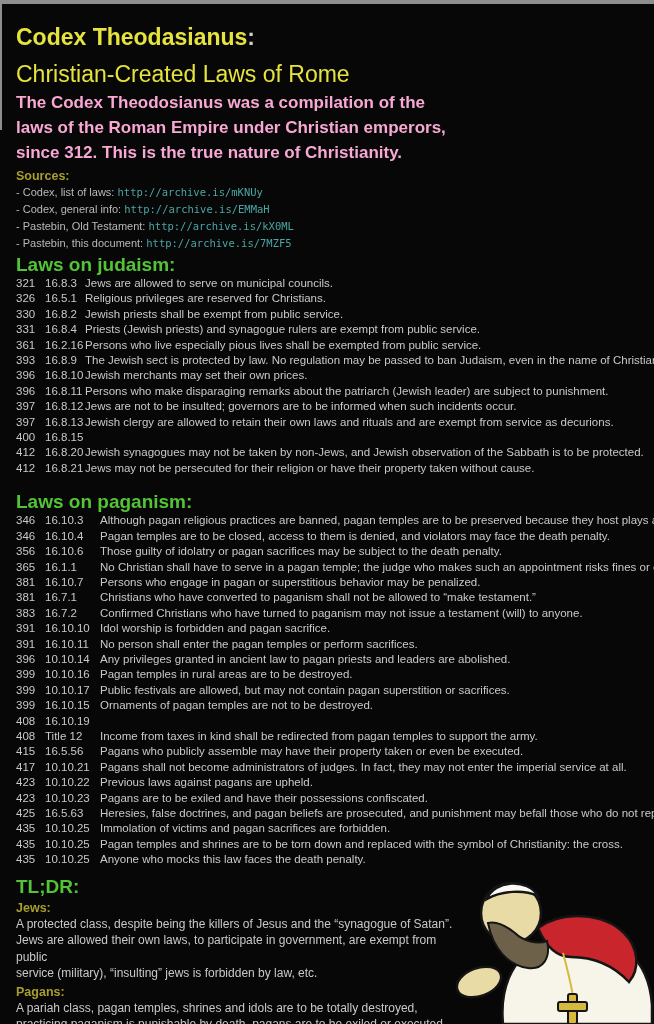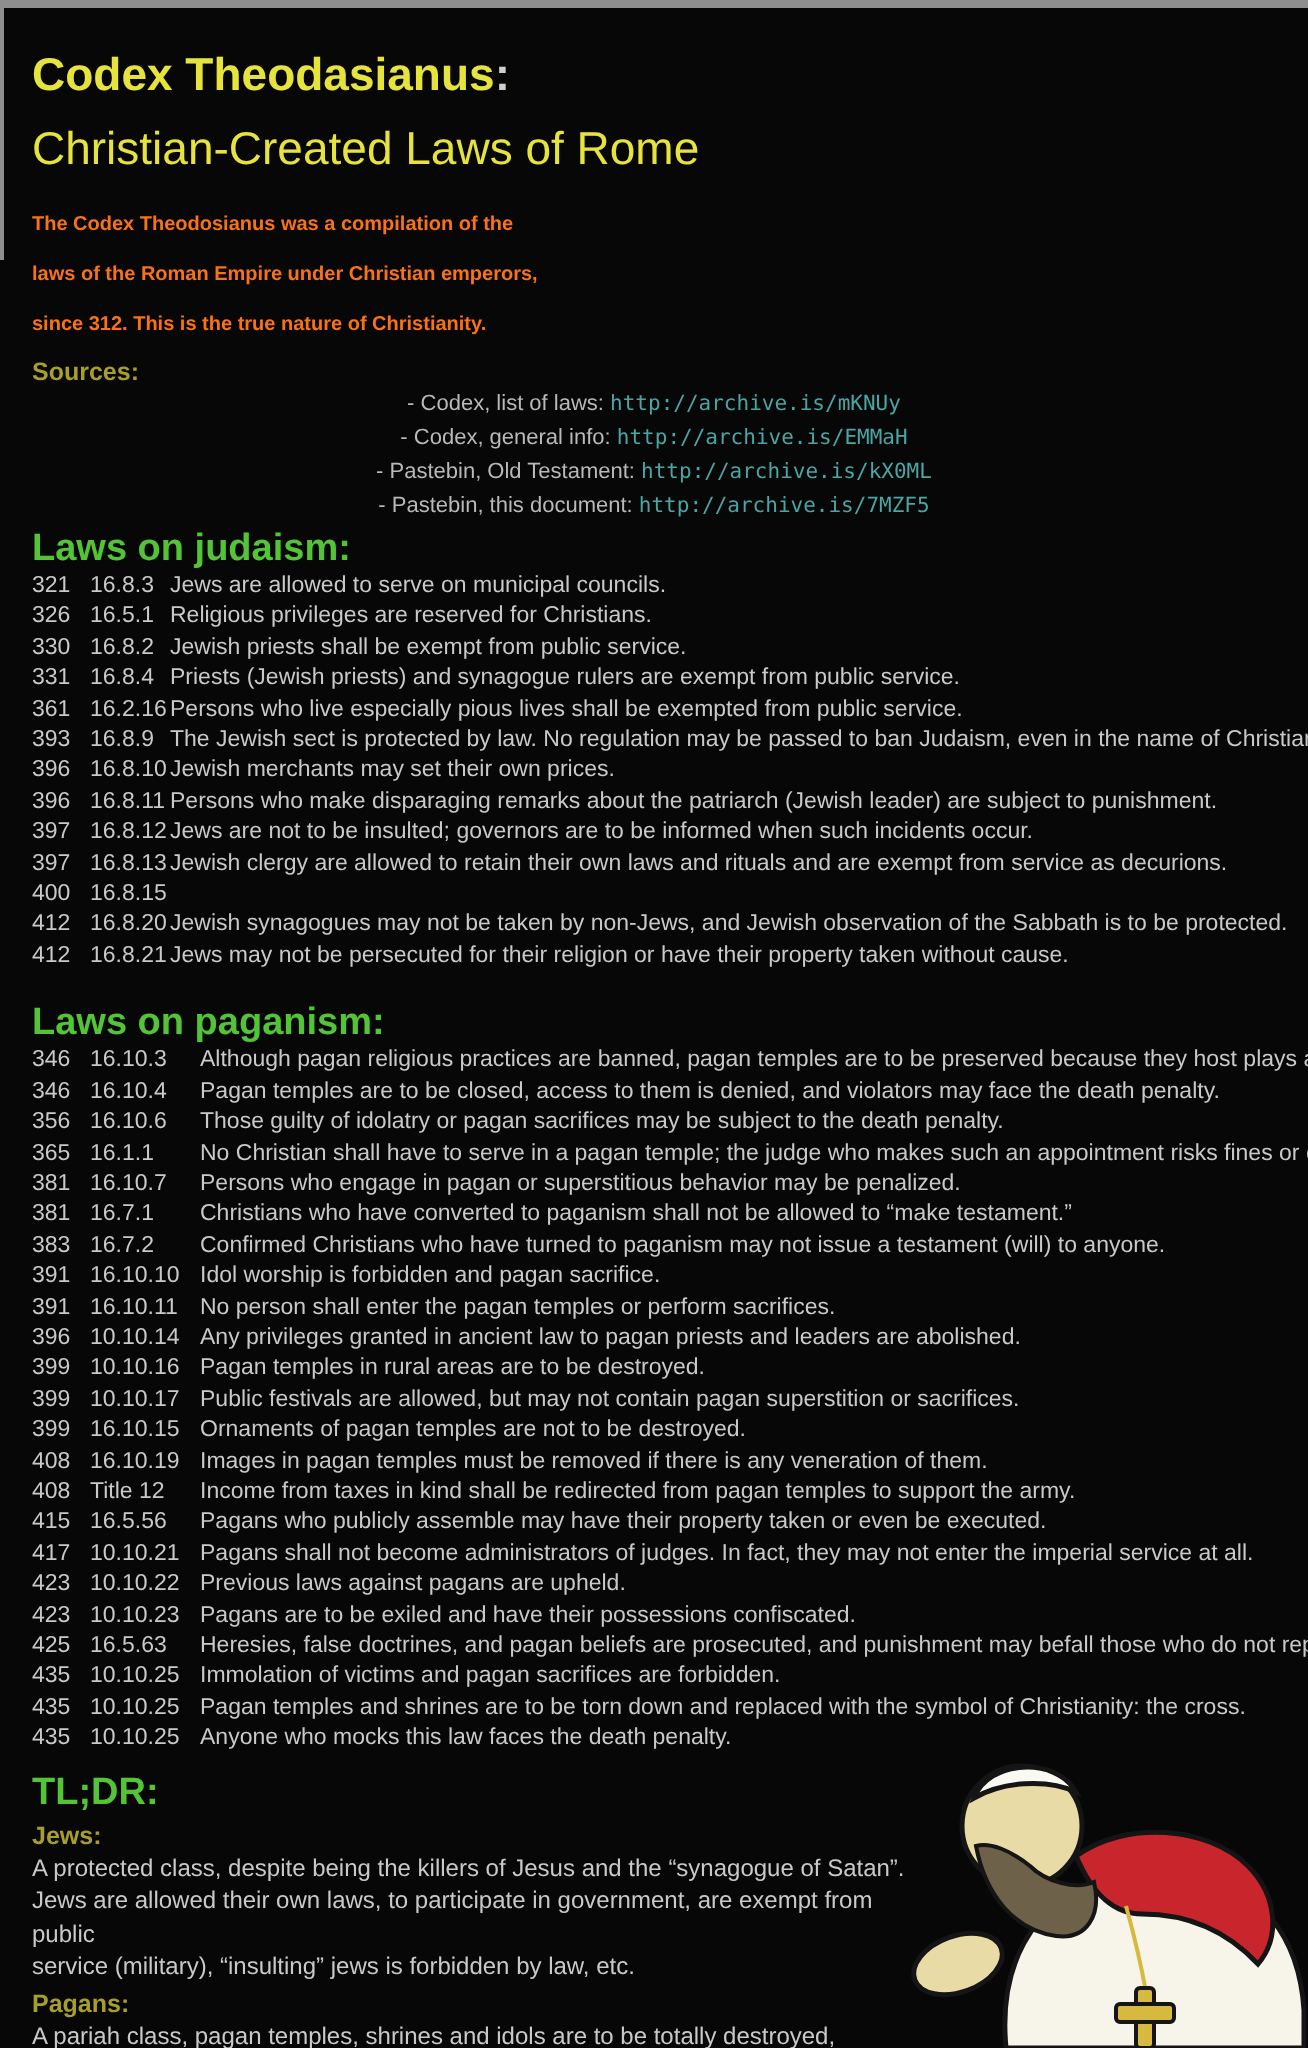--- a/index.html
+++ b/index.html
@@ -9,26 +9,26 @@
   }
   .edge-top { position:absolute; top:0; left:0; right:0; height:4px; background:#8e8e8e; }
   .edge-left { position:absolute; top:0; left:0; width:2px; height:130px; background:#8e8e8e; }
   .content { position:absolute; top:0; left:0; right:0; bottom:0; padding:16px 16px 0 16px; }
 
   .title { margin:0; }
   .title-line1 { font-size:23px; font-weight:bold; color:#e6e33c; line-height:26px; }
   .title-colon { color:#cfcfcf; }
   .title-line2 { font-size:23px; font-weight:normal; color:#e6e33c; line-height:26px; }
 
-  .intro { margin-top:10px; font-size:10px; font-weight:bold; color:#f97316;
+  .intro { font-size:17px; font-weight:bold; color:#f9a8d4;
            line-height:25px; white-space:pre-line; }
 
   .sources { margin-top:3px; }
   .sources-heading { font-size:12.5px; font-weight:bold; color:#a89e2b; line-height:16px; }
-  .source-item { line-height:17px; font-size:11px; color:#b9b9b9; white-space:nowrap;text-align:center; }
+  .source-item { line-height:17px; font-size:11px; color:#b9b9b9; white-space:nowrap; }
   .source-url { font-family:"DejaVu Sans Mono", monospace; font-size:10.5px;
                 color:#4aa6a4; text-decoration:none; }
 
   .section-heading { font-size:19px; font-weight:bold; color:#52c436; line-height:22px; margin-top:2px; }
   .section-heading.pag { margin-top:15px; }
   .law-row { display:grid; line-height:15.4px; font-size:11.5px; color:#c9c9c9; white-space:nowrap; }
   .judaism-list .law-row { grid-template-columns:29px 40px 1fr; }
   .paganism-list .law-row { grid-template-columns:29px 55px 1fr; }
   .law-year, .law-code { color:#c9c9c9; }
 
@@ -228,21 +228,20 @@
 
         <div class="law-row">
           <span class="law-year">399</span>
           <span class="law-code">16.10.15</span>
           <span class="law-text">Ornaments of pagan temples are not to be destroyed.</span>
         </div>
 
         <div class="law-row">
           <span class="law-year">408</span>
           <span class="law-code">16.10.19</span>
-          <span class="law-text">Images in pagan temples must be removed if there is any veneration of them.</span>
         </div>
 
         <div class="law-row">
           <span class="law-year">408</span>
           <span class="law-code">Title 12</span>
           <span class="law-text">Income from taxes in kind shall be redirected from pagan temples to support the army.</span>
         </div>
 
         <div class="law-row">
           <span class="law-year">415</span>

